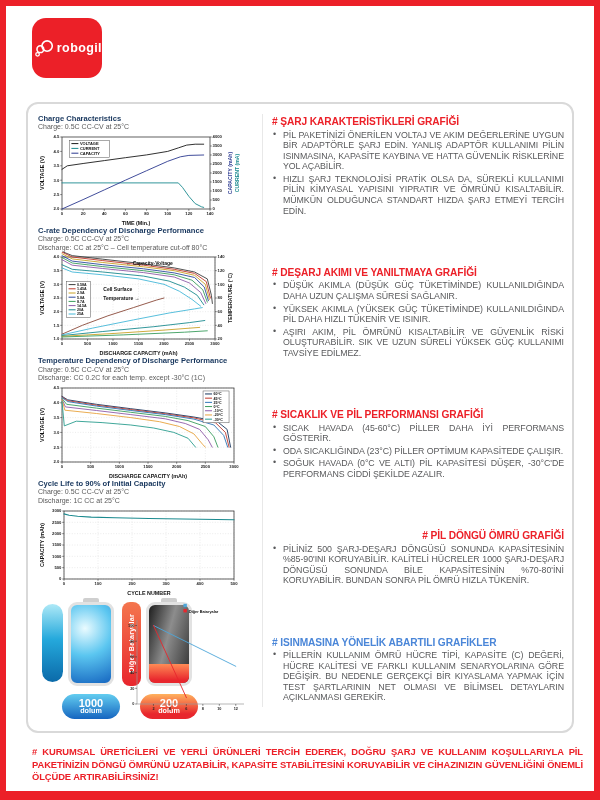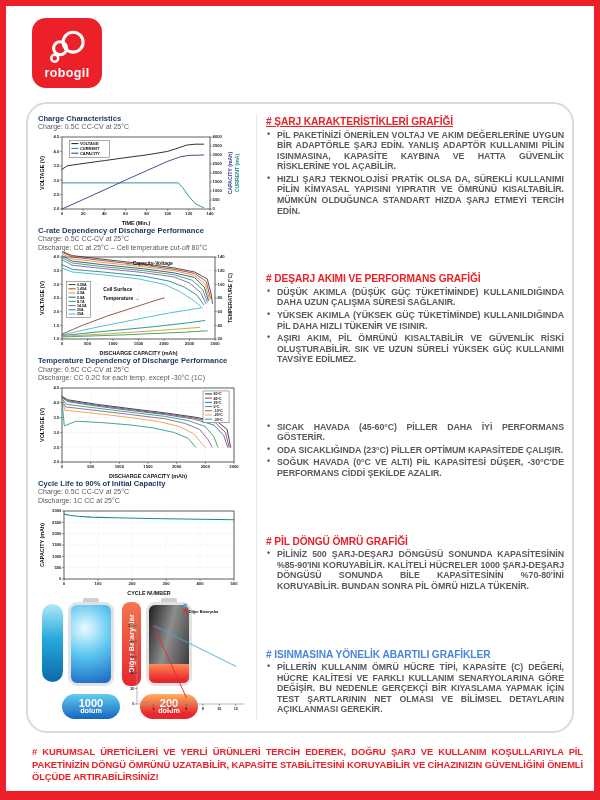--- a/index.html
+++ b/index.html
@@ -2,39 +2,39 @@
 <html><head>
 <meta charset="utf-8">
 <style>
   html,body{margin:0;padding:0;background:#fff;}
   *{box-sizing:border-box;}
   .page{position:relative;width:600px;height:800px;background:#fff;
     border:6px solid #ec2028;border-bottom-width:9px;overflow:hidden;
     font-family:"Liberation Sans",sans-serif;}
   
   .header{position:absolute;top:12px;left:26px;right:20px;display:flex;gap:16px;align-items:center;}
-  .logo{width:70px;height:70px;background:#ec2028;border-radius:14px;display:flex;flex-direction:column;
+  .logo{width:70px;height:60px;background:#ec2028;border-radius:14px;display:flex;
     align-items:center;justify-content:center;gap:1px;flex:0 0 auto;}
   .logo-text{color:#fff;font-weight:bold;font-size:12.5px;letter-spacing:.4px;line-height:1;}
   .page-title{color:#ec2028;font-weight:800;font-size:21.5px;line-height:1.07;letter-spacing:-.3px;width:450px;}
   
   .card{position:absolute;left:20px;top:96px;right:20px;bottom:58px;border:2px solid #d9d9d9;
-    border-radius:21px;display:flex;padding:10px 8px 12px 10px;gap:6px;background:#fff;}
+    border-radius:12px;display:flex;padding:10px 8px 24px 10px;gap:12px;background:#fff;}
   .left-col{width:212px;flex:0 0 auto;display:flex;flex-direction:column;justify-content:space-between;}
   .right-col{flex:1;border-left:1.5px solid #e8e8e8;padding-left:9px;display:flex;flex-direction:column;
     justify-content:space-between;padding-top:2px;padding-bottom:2px;}
   
   .chart-title{color:#17365d;font-weight:bold;font-size:7.6px;line-height:1.2;}
   .chart-sub{color:#5a5a5a;font-size:7px;line-height:1.25;font-weight:500;}
   .chart-canvas{width:205px;}
   .chart-canvas svg{display:block;}
   
   section h3{margin:0 0 2px 0;font-size:10.2px;font-weight:800;letter-spacing:-.1px;line-height:1.15;}
   section ul{list-style:none;margin:0;padding:0;}
-  section li{position:relative;color:#58595b;font-weight:bold;font-size:8.8px;line-height:1.2;
+  section li{position:relative;color:#58595b;font-weight:normal;font-size:8.8px;line-height:1.2;
     text-align:justify;padding-left:11px;margin-bottom:2px;letter-spacing:-.05px;}
   section li::before{content:"\2022";position:absolute;left:1px;top:-1px;font-size:9px;color:#58595b;}
   
   .battery-graphic{position:relative;width:212px;height:122px;margin-top:2px;}
   .capsule{position:absolute;left:4px;top:6px;width:21px;height:78px;border-radius:11px;
     background:linear-gradient(180deg,#aee9f7 0%,#25a9dc 45%,#0b6aa9 100%);}
   .battery{position:absolute;width:46px;height:84px;top:4px;}
   .battery .cap{position:absolute;top:-4px;left:50%;transform:translateX(-50%);width:16px;height:6px;
     background:#cfcfcf;border-radius:2px;}
   .battery .body{position:absolute;inset:0;border:3px solid #e2e2e2;border-radius:9px;overflow:hidden;}
@@ -436,43 +436,44 @@
               <rect x="61.44" y="8.999999999999998" width="3.4" height="3.4" fill="#e8262d"></rect>
               <text x="66.94" y="12.799999999999999" font-size="3.8" font-weight="bold" fill="#111">Diğer Bataryalar</text>
             </svg>
           </div>
       </div>
 
     </div>
 
     <div class="right-col">
         <section>
-          <h3 style="color: rgb(236, 32, 40); text-decoration: underline;">#  ŞARJ KARAKTERİSTİKLERİ GRAFİĞİ</h3>
+          <h3 style="color: rgb(236, 32, 40);">#  ŞARJ KARAKTERİSTİKLERİ GRAFİĞİ</h3>
           <ul>
             <li>PİL PAKETİNİZİ ÖNERİLEN VOLTAJ VE AKIM DEĞERLERİNE UYGUN BİR ADAPTÖRLE ŞARJ EDİN. YANLIŞ ADAPTÖR KULLANIMI PİLİN ISINMASINA, KAPASİTE KAYBINA VE HATTA GÜVENLİK RİSKLERİNE YOL AÇABİLİR.</li>
             <li>HIZLI ŞARJ TEKNOLOJİSİ PRATİK OLSA DA, SÜREKLİ KULLANIMI PİLİN KİMYASAL YAPISINI YIPRATIR VE ÖMRÜNÜ KISALTABİLİR. MÜMKÜN OLDUĞUNCA STANDART HIZDA ŞARJ ETMEYİ TERCİH EDİN.</li>
           </ul>
         </section>
         <section>
-          <h3 style="color: rgb(236, 32, 40);">#  DEŞARJ AKIMI VE PERFORMANS GRAFİĞİ</h3>
+          <h3 style="color: rgb(236, 32, 40);">#  DEŞARJ AKIMI VE YANILTMAYA GRAFİĞİ</h3>
           <ul>
             <li>DÜŞÜK AKIMLA (DÜŞÜK GÜÇ TÜKETİMİNDE) KULLANILDIĞINDA DAHA UZUN ÇALIŞMA SÜRESİ SAĞLANIR.</li>
             <li>YÜKSEK AKIMLA (YÜKSEK GÜÇ TÜKETİMİNDE) KULLANILDIĞINDA PİL DAHA HIZLI TÜKENİR VE ISINIR.</li>
             <li>AŞIRI AKIM, PİL ÖMRÜNÜ KISALTABİLİR VE GÜVENLİK RİSKİ OLUŞTURABİLİR. SIK VE UZUN SÜRELİ YÜKSEK GÜÇ KULLANIMI TAVSİYE EDİLMEZ.</li>
           </ul>
         </section>
         <section>
+          <h3 style="color: rgb(236, 32, 40);">#  SICAKLIK VE PİL PERFORMANSI GRAFİĞİ</h3>
           <ul>
             <li>SICAK HAVADA (45-60°C) PİLLER DAHA İYİ PERFORMANS GÖSTERİR.</li>
             <li>ODA SICAKLIĞINDA (23°C) PİLLER OPTİMUM KAPASİTEDE ÇALIŞIR.</li>
             <li>SOĞUK HAVADA (0°C VE ALTI) PİL KAPASİTESİ DÜŞER, -30°C'DE PERFORMANS CİDDİ ŞEKİLDE AZALIR.</li>
           </ul>
         </section>
         <section>
-          <h3 style="color: rgb(236, 32, 40);">#  PİL DÖNGÜ ÖMRÜ GRAFİĞİ</h3>
+          <h3 style="color: rgb(236, 32, 40); text-align: right;">#  PİL DÖNGÜ ÖMRÜ GRAFİĞİ</h3>
           <ul>
             <li>PİLİNİZ 500 ŞARJ-DEŞARJ DÖNGÜSÜ SONUNDA KAPASİTESİNİN %85-90'INI KORUYABİLİR. KALİTELİ HÜCRELER 1000 ŞARJ-DEŞARJ DÖNGÜSÜ SONUNDA BİLE KAPASİTESİNİN %70-80'İNİ KORUYABİLİR. BUNDAN SONRA PİL ÖMRÜ HIZLA TÜKENİR.</li>
           </ul>
         </section>
         <section>
           <h3 style="color: rgb(74, 134, 216);">#  ISINMASINA YÖNELİK ABARTILI GRAFİKLER</h3>
           <ul>
             <li>PİLLERİN KULLANIM ÖMRÜ HÜCRE TİPİ, KAPASİTE (C) DEĞERİ, HÜCRE KALİTESİ VE FARKLI KULLANIM SENARYOLARINA GÖRE DEĞİŞİR. BU NEDENLE GERÇEKÇİ BİR KIYASLAMA YAPMAK İÇİN TEST ŞARTLARININ NET OLMASI VE BİLİMSEL DETAYLARIN AÇIKLANMASI GEREKİR.</li>
           </ul>
         </section>

